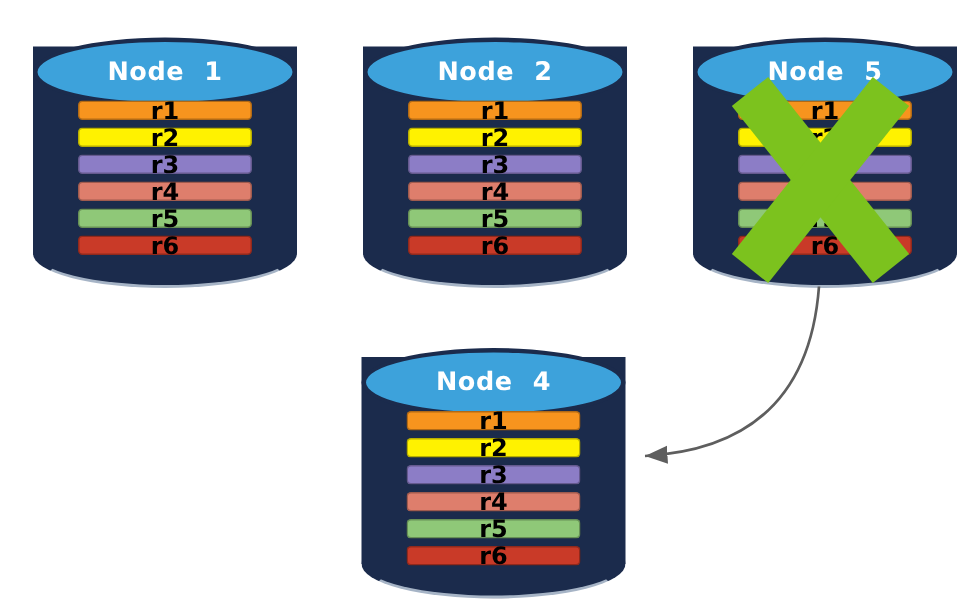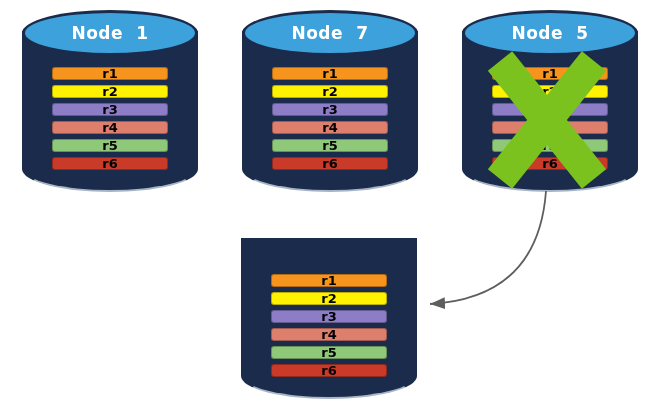--- a/index.html
+++ b/index.html
@@ -16,34 +16,34 @@
   .cyl-body{
     position:absolute;left:0;right:0;top:23px;bottom:23px;
     background:var(--cylinder-body,#1B2B4C);
   }
   .cyl-bottom{
     position:absolute;left:0;right:0;bottom:0;height:46px;border-radius:50%;
     background:var(--cylinder-body,#1B2B4C);box-sizing:border-box;
     border:2px solid transparent;border-bottom-color:var(--cylinder-rim,#A6B4C6);
   }
   .cyl-top{
-    position:absolute;left:0;right:0;top:2px;height:46px;border-radius:50%;
+    position:absolute;left:0;right:0;top:17px;height:46px;border-radius:50%;
     background:var(--cylinder-top,#3DA2DB);
     border:3px solid var(--cylinder-body,#1B2B4C);box-sizing:border-box;
     display:flex;align-items:center;justify-content:center;z-index:2;text-align:right;
   }
   .node-label{
     color:var(--node-label-text,#fff);font-weight:bold;font-size:17px;
     word-spacing:7px;letter-spacing:.4px;
   }
   .bars{position:absolute;left:30px;right:30px;top:59px;z-index:3;}
   .bar{
     height:13px;margin-bottom:5px;border-radius:3px;box-sizing:border-box;
     border:1px solid rgba(0,0,0,.28);
-    font-size:13px;font-weight:bold;line-height:11px;text-align:center;
+    font-size:16px;font-weight:bold;line-height:11px;text-align:center;
     color:var(--bar-text,#000);
   }
   .overlay{position:absolute;left:0;top:0;z-index:10;pointer-events:none;}
 </style>
 </head>
 <body>
 
 <div class="canvas">
 
   <div class="node node-1">
@@ -59,21 +59,21 @@
       <div class="bar" style="background: rgb(222, 126, 108);">r4</div>
       <div class="bar" style="background: rgb(143, 200, 120);">r5</div>
       <div class="bar" style="background: rgb(201, 58, 40);">r6</div>
     </div>
   </div>
 
   <div class="node node-2">
     <div class="cyl-body"></div>
     <div class="cyl-bottom"></div>
     <div class="cyl-top">
-      <span class="node-label">Node 7</span>
+      <span class="node-label">Node 2</span>
     </div>
     <div class="bars">
       <div class="bar" style="background: rgb(247, 148, 30);">r1</div>
       <div class="bar" style="background: rgb(255, 242, 0);">r2</div>
       <div class="bar" style="background: rgb(140, 125, 198);">r3</div>
       <div class="bar" style="background: rgb(222, 126, 108);">r4</div>
       <div class="bar" style="background: rgb(143, 200, 120);">r5</div>
       <div class="bar" style="background: rgb(201, 58, 40);">r6</div>
     </div>
   </div>
@@ -90,20 +90,23 @@
       <div class="bar" style="background: rgb(140, 125, 198);">r3</div>
       <div class="bar" style="background: rgb(222, 126, 108);">r4</div>
       <div class="bar" style="background: rgb(143, 200, 120);">r5</div>
       <div class="bar" style="background: rgb(201, 58, 40);">r6</div>
     </div>
   </div>
 
   <div class="node node-4">
     <div class="cyl-body"></div>
     <div class="cyl-bottom"></div>
+    <div class="cyl-top">
+      <span class="node-label">Node 4</span>
+    </div>
     <div class="bars">
       <div class="bar" style="background: rgb(247, 148, 30);">r1</div>
       <div class="bar" style="background: rgb(255, 242, 0);">r2</div>
       <div class="bar" style="background: rgb(140, 125, 198);">r3</div>
       <div class="bar" style="background: rgb(222, 126, 108);">r4</div>
       <div class="bar" style="background: rgb(143, 200, 120);">r5</div>
       <div class="bar" style="background: rgb(201, 58, 40);">r6</div>
     </div>
   </div>
 

